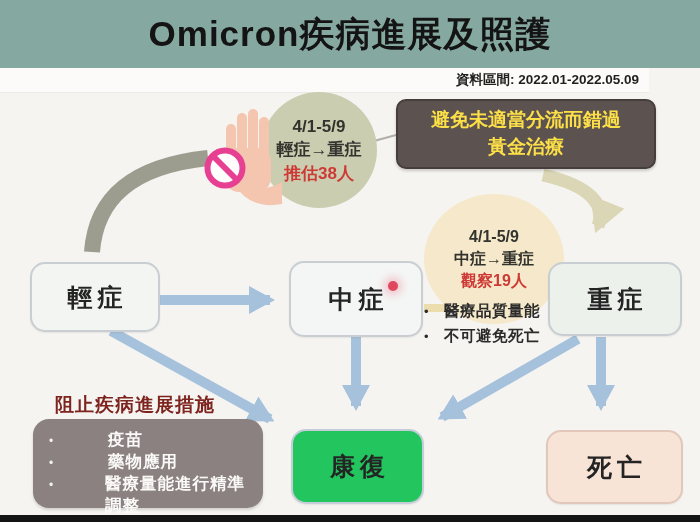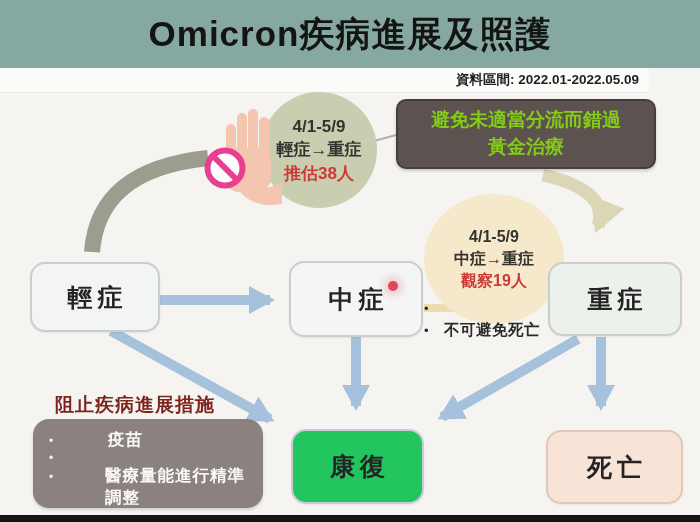--- a/index.html
+++ b/index.html
@@ -33,21 +33,21 @@
   .circle.olive{left:261px;top:92px;width:116px;height:116px;background:#cbcdb0;}
   .circle.cream{left:424px;top:194px;width:140px;height:130px;background:#f6e8ca;}
   .circle .ln{font-weight:bold;font-size:17px;color:#33332e;}
   .circle.cream .ln{font-size:16px;}
   .circle .stat{color:#cd3a35;}
   
   .darkbox{
     position:absolute;left:396px;top:99px;width:256px;height:66px;
     background:#5c5350;border:2px solid #453e3c;border-radius:10px;
     display:flex;flex-direction:column;align-items:center;justify-content:center;
-    color:#84cc16;font-weight:bold;font-size:19px;line-height:1.4;text-align:center;
+    color:#fde047;font-weight:bold;font-size:19px;line-height:1.4;text-align:center;
     box-shadow:0 2px 3px rgba(0,0,0,.18);
   }
   
   .node{
     position:absolute;border-radius:15px;display:flex;align-items:center;justify-content:center;
     font-size:25px;font-weight:bold;color:#242424;letter-spacing:5px;text-indent:5px;
     border:2px solid #c8ced1;box-shadow:0 1px 2px rgba(0,0,0,.07);
   }
   .node.mild    {left:30px; top:262px;width:126px;height:66px;background:#f3f5f2;}
   .node.moderate{left:289px;top:261px;width:130px;height:72px;background:#f4f6f5;}
@@ -166,35 +166,37 @@
   <span>康復</span>
 </div>
 <div class="node death">
   <span>死亡</span>
 </div>
 <div class="laserdot"></div>
 
 <div class="severe-notes">
   <div class="row">
     <span class="dot">•</span>
+    <span class="txt">醫療品質量能</span>
   </div>
   <div class="row">
     <span class="dot">•</span>
     <span class="txt">不可避免死亡</span>
   </div>
 </div>
 
 <div class="prev-title">阻止疾病進展措施</div>
 <div class="prevbox">
   <div class="row">
     <span class="dot">•</span>
     <span class="txt">疫苗</span>
   </div>
   <div class="row">
     <span class="dot">•</span>
+    <span class="txt">藥物應用</span>
   </div>
   <div class="row">
     <span class="dot">•</span>
     <span class="txt">醫療量能進行精準調整</span>
   </div>
 </div>
 
 <div class="bottombar"></div>
 
 </body></html>

